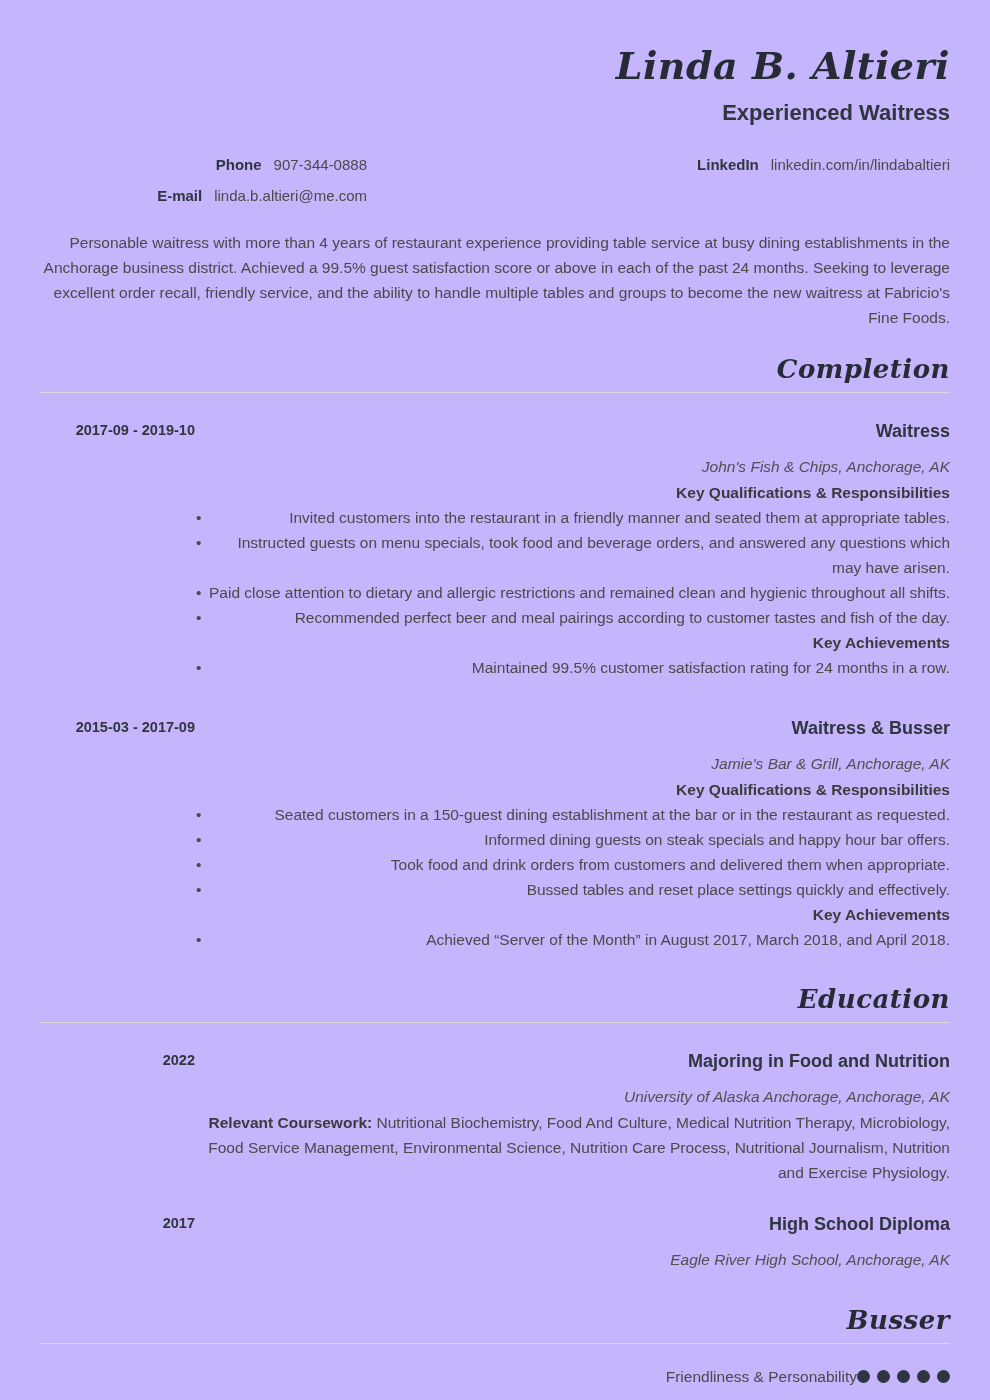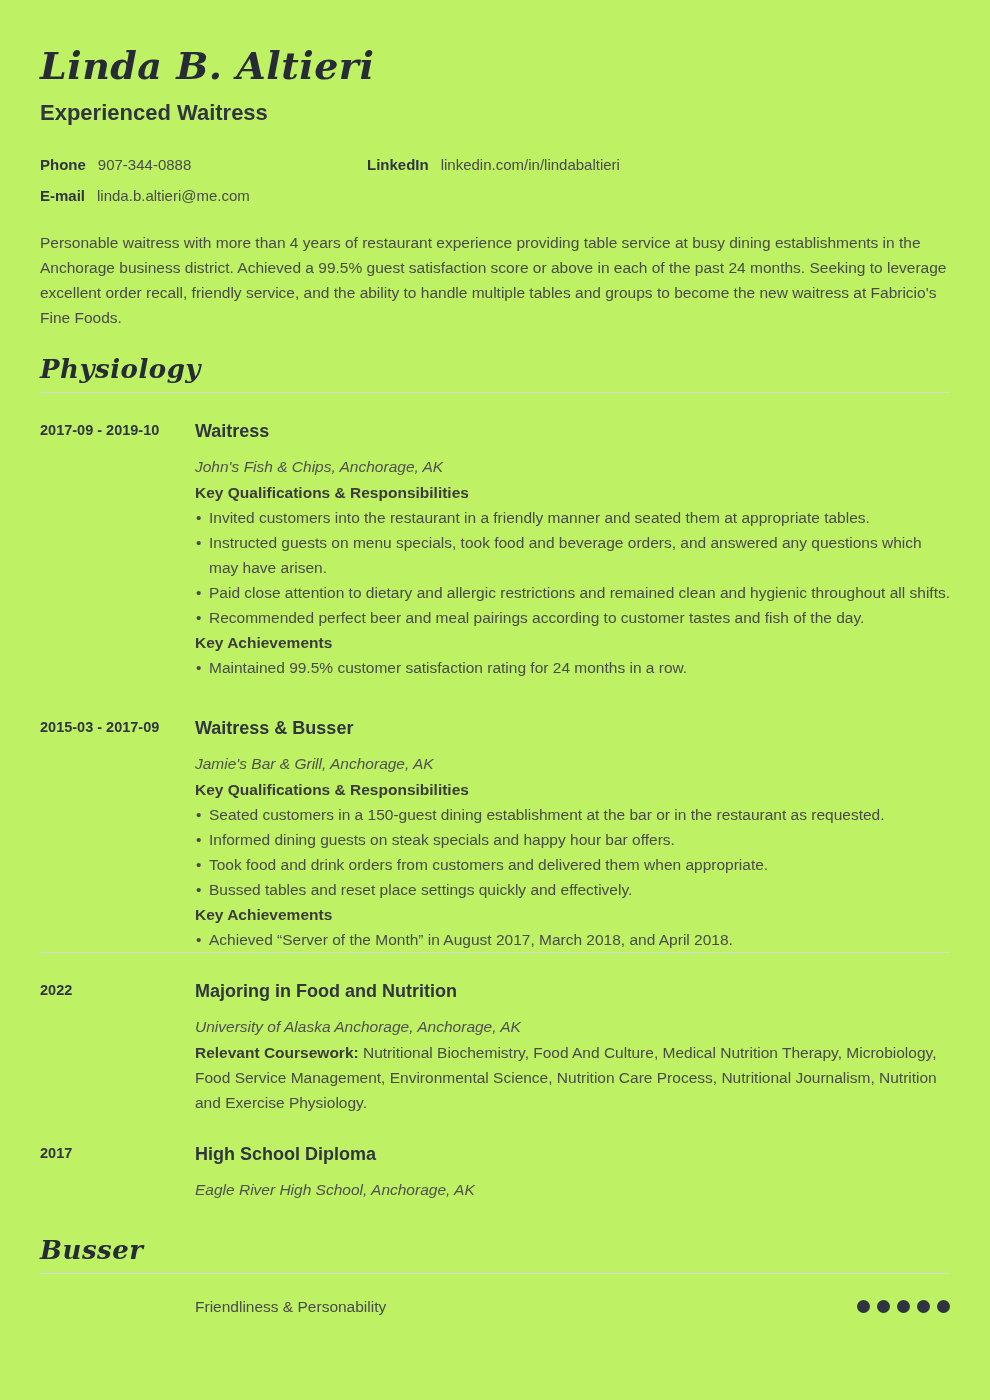--- a/index.html
+++ b/index.html
@@ -1,20 +1,20 @@
 <!DOCTYPE html>
 <html><head>
 <meta charset="utf-8">
 <style>
   * { box-sizing: border-box; }
   html, body { margin: 0; padding: 0; background: #ffffff; }
   .page {
-    width: 990px; height: 1400px; margin: 0 auto; background: #bef264;
+    width: 990px; height: 1400px; margin: 0 auto; background: #c4b5fd;
     padding: 44px 40px 0 40px; overflow: hidden;
-    font-family: "Liberation Sans", sans-serif; color: #4a4a4a;
+    font-family: "Liberation Sans", sans-serif; color: #4a4a4a; text-align: right;
   }
   
   .name {
     font-family: "DejaVu Serif", serif; font-style: italic; font-weight: bold;
     font-size: 38px; line-height: 1.15; color: #262b35; margin: 0 0 12px 0;
     letter-spacing: 0.5px;
   }
   .job-title { font-size: 22px; font-weight: bold; color: #30353f; margin: 0 0 30px 0; }
   .contact-grid {
     display: grid; grid-template-columns: 327px 1fr; row-gap: 14px;
@@ -68,21 +68,21 @@
       <span class="clabel">LinkedIn</span><span class="cvalue">linkedin.com/in/lindabaltieri</span>
     </div>
     <div class="contact-item">
       <span class="clabel">E-mail</span><span class="cvalue">linda.b.altieri@me.com</span>
     </div>
     <div></div>
   </div>
 
   <p class="summary">Personable waitress with more than 4 years of restaurant experience providing table service at busy dining establishments in the Anchorage business district. Achieved a 99.5% guest satisfaction score or above in each of the past 24 months. Seeking to leverage excellent order recall, friendly service, and the ability to handle multiple tables and groups to become the new waitress at Fabricio's Fine Foods.</p>
 
-  <h2 class="section-title">Physiology</h2>
+  <h2 class="section-title">Completion</h2>
   <hr class="rule">
 
   <div class="entry">
     <div class="dates">2017-09 - 2019-10</div>
     <div class="entry-body">
       <h3 class="role">Waitress</h3>
       <div class="company">John's Fish &amp; Chips, Anchorage, AK</div>
       <div class="sub-label">Key Qualifications &amp; Responsibilities</div>
       <ul class="bullets">
         <li>Invited customers into the restaurant in a friendly manner and seated them at appropriate tables.</li>
@@ -109,20 +109,21 @@
         <li>Took food and drink orders from customers and delivered them when appropriate.</li>
         <li>Bussed tables and reset place settings quickly and effectively.</li>
       </ul>
       <div class="sub-label">Key Achievements</div>
       <ul class="bullets">
         <li>Achieved “Server of the Month” in August 2017, March 2018, and April 2018.</li>
       </ul>
     </div>
   </div>
 
+  <h2 class="section-title" style="margin-top:32px;">Education</h2>
   <hr class="rule">
 
   <div class="entry">
     <div class="dates">2022</div>
     <div class="entry-body">
       <h3 class="role">Majoring in Food and Nutrition</h3>
       <div class="company">University of Alaska Anchorage, Anchorage, AK</div>
       <div class="edu-line">
         <span class="b">Relevant Coursework:</span>
         <span>Nutritional Biochemistry, Food And Culture, Medical Nutrition Therapy, Microbiology, Food Service Management, Environmental Science, Nutrition Care Process, Nutritional Journalism, Nutrition and Exercise Physiology.</span>

